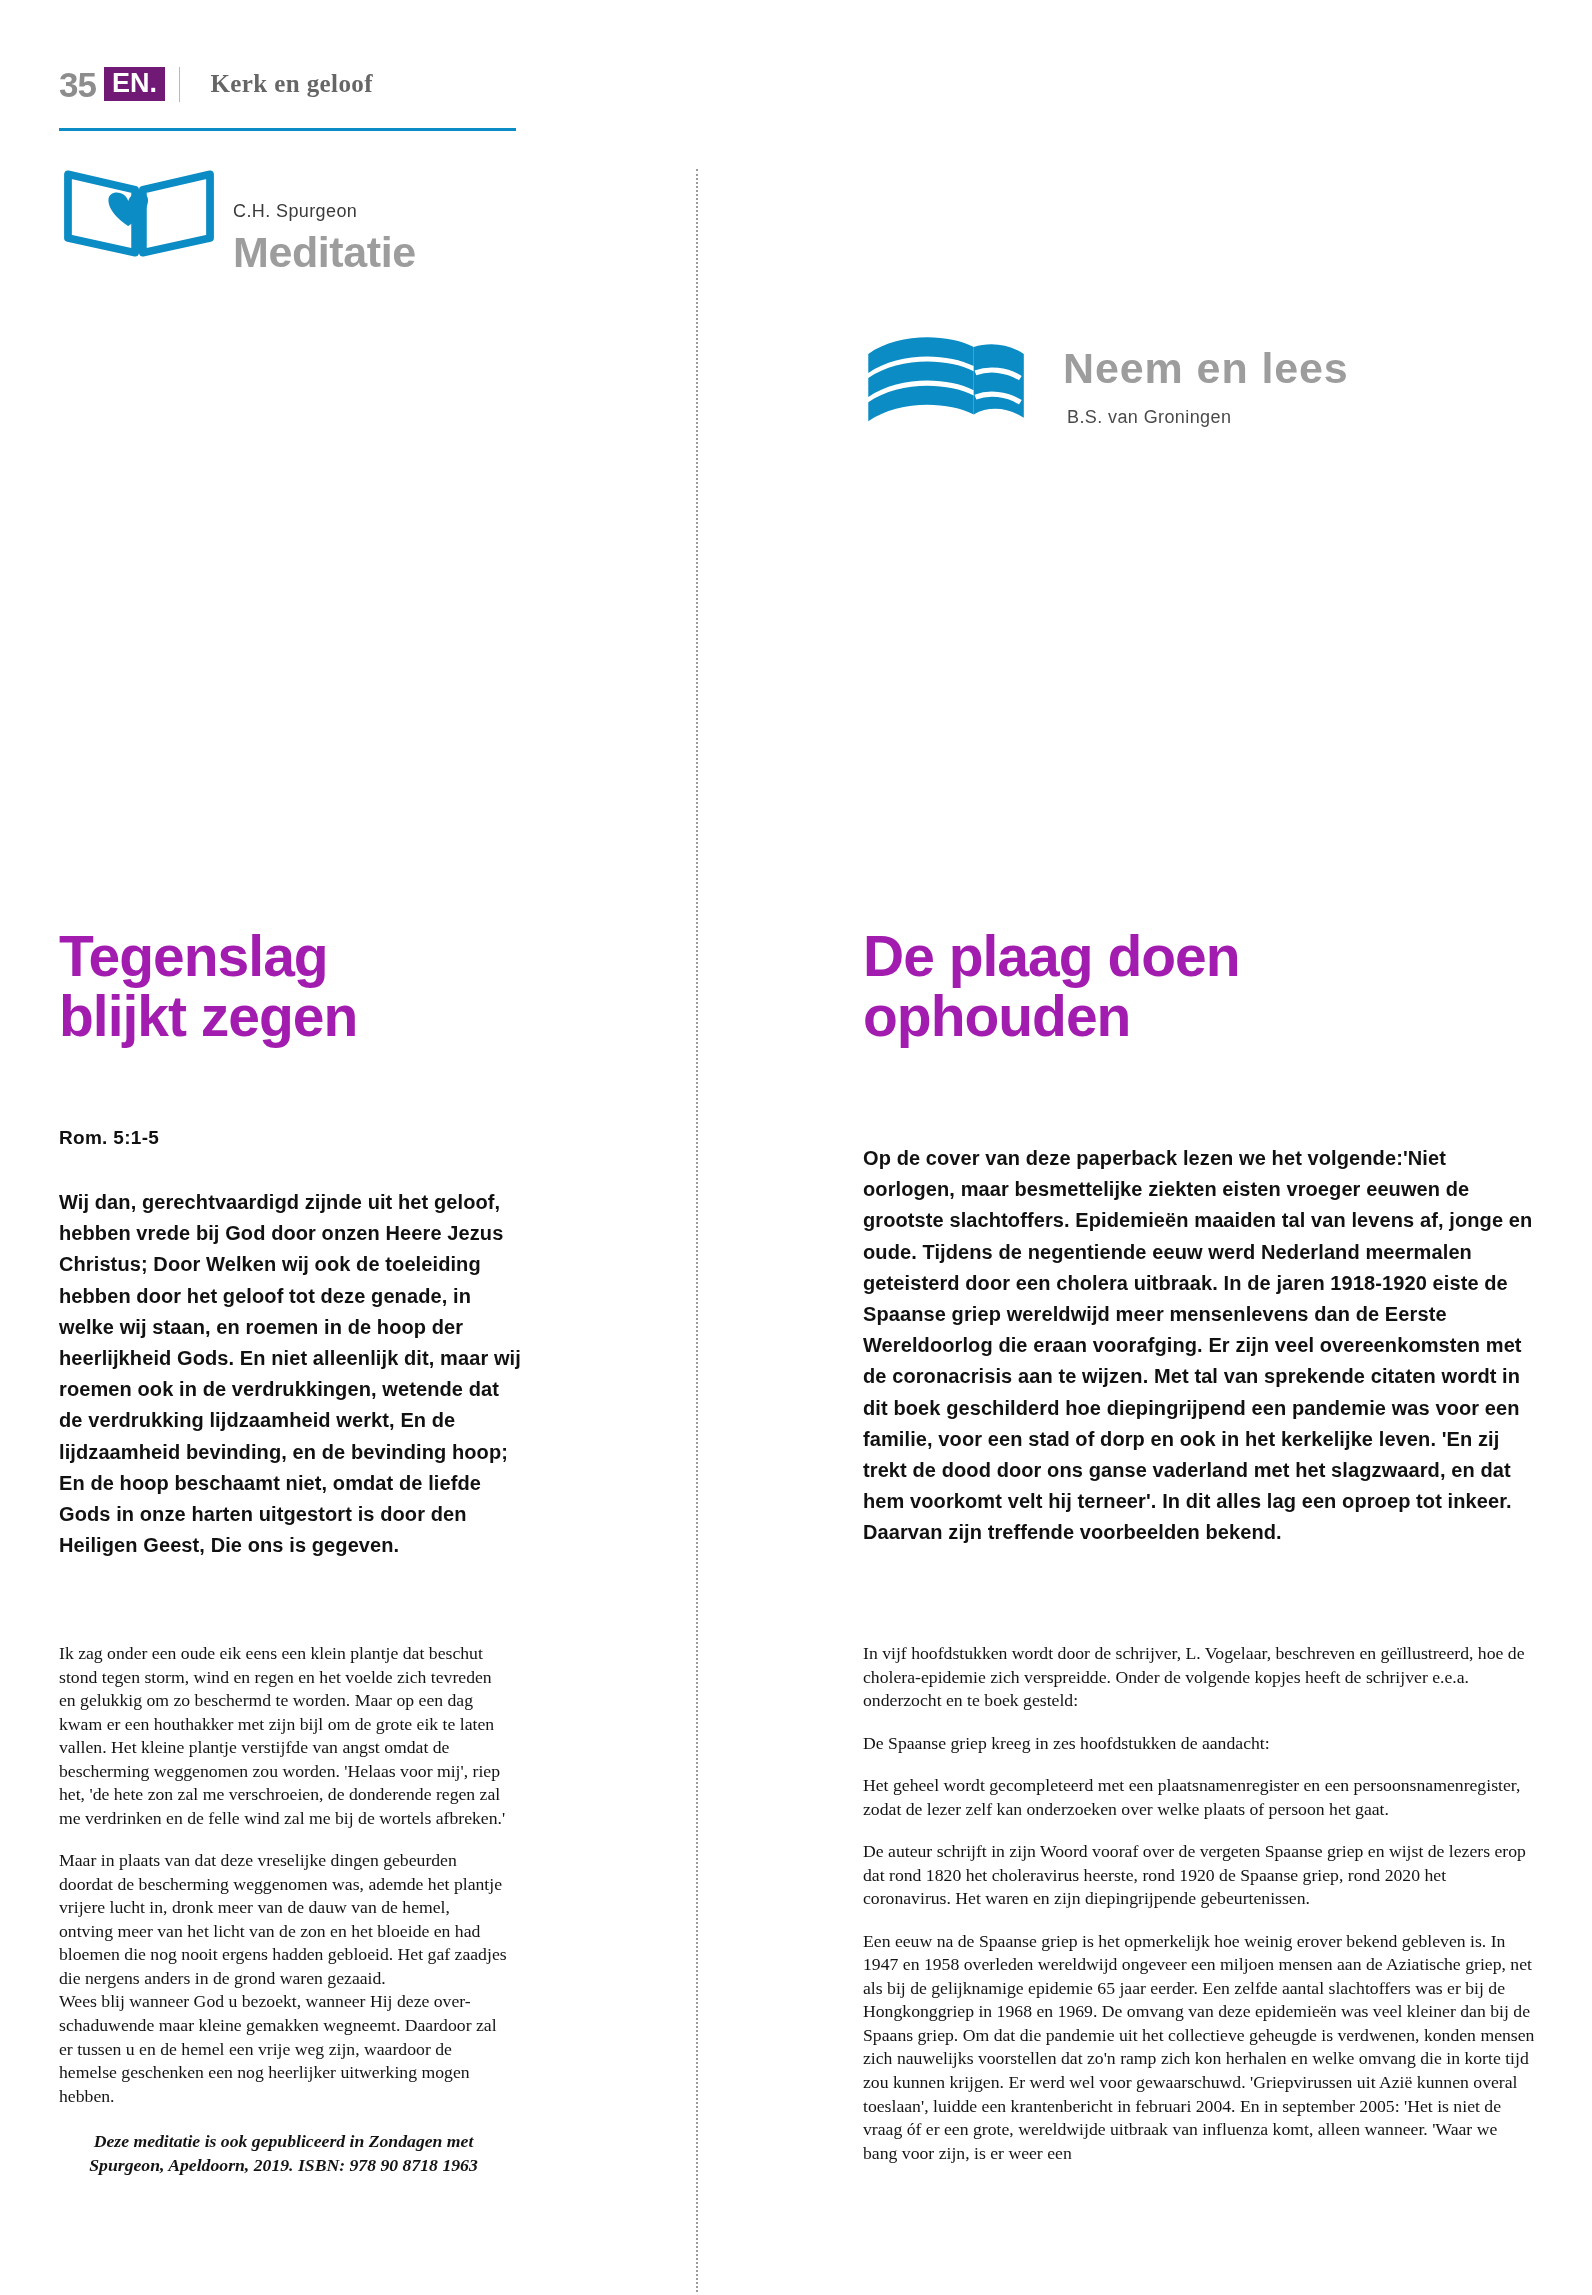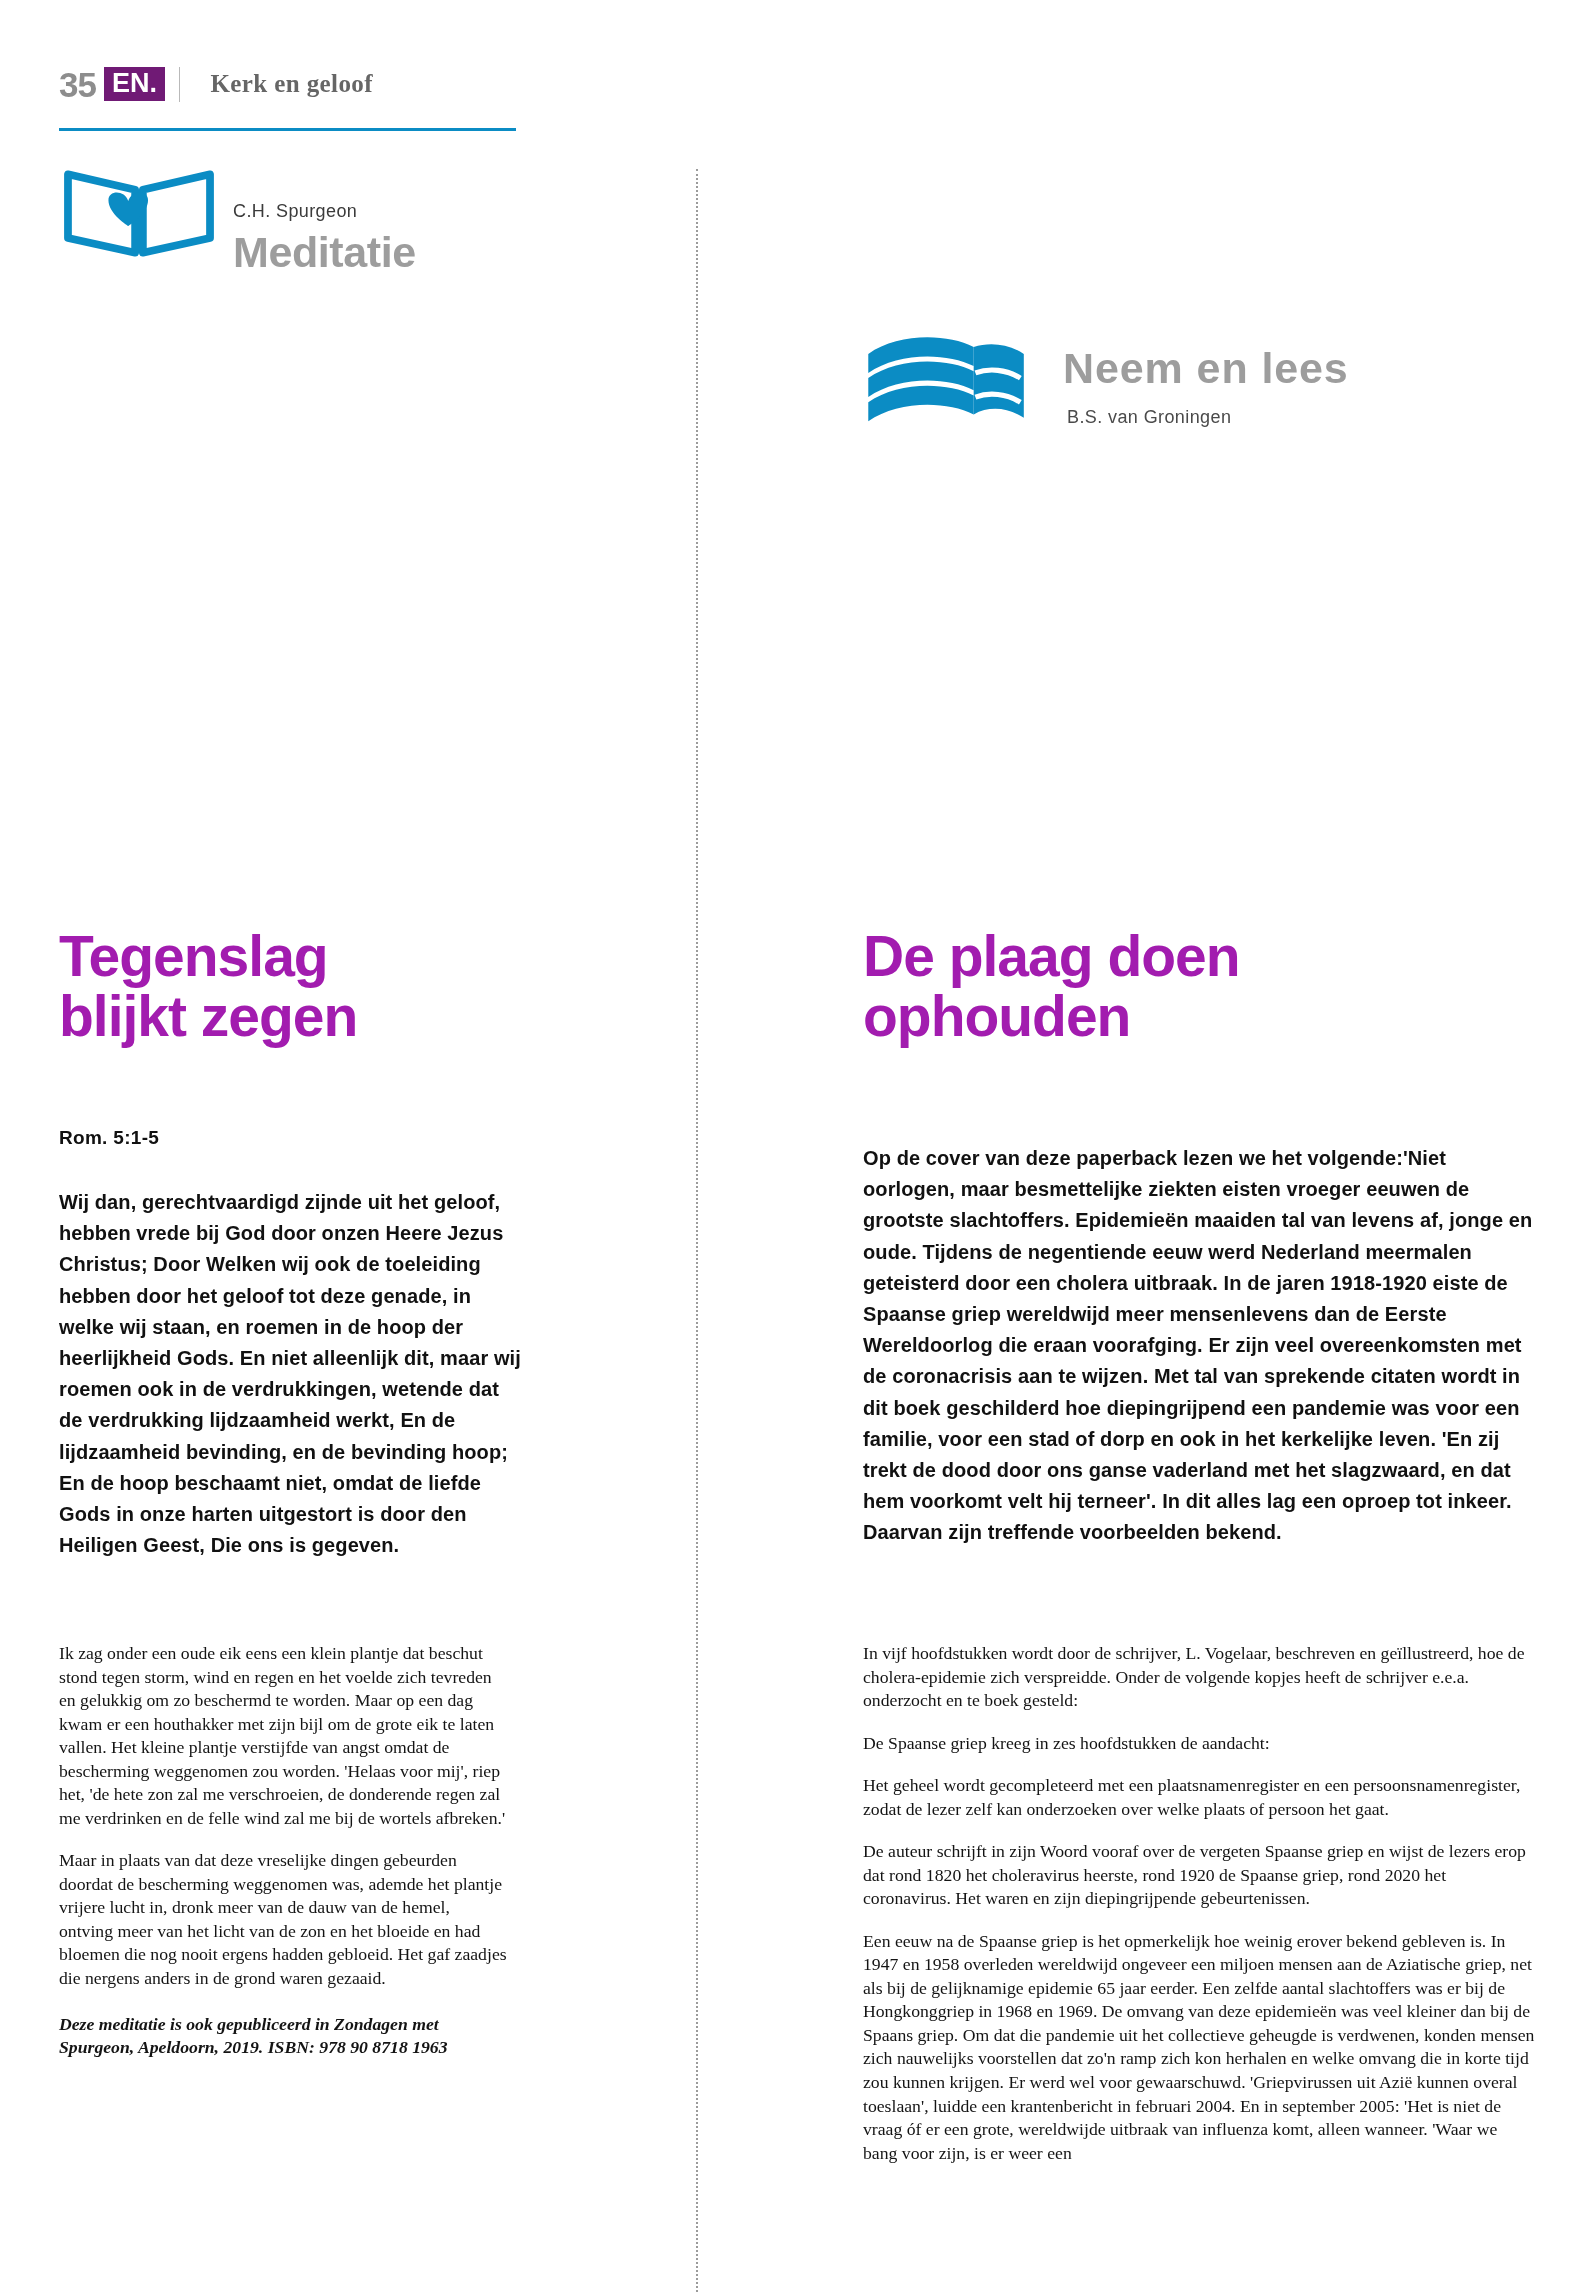--- a/index.html
+++ b/index.html
@@ -208,20 +208,21 @@
   .body-left p.tight {
     margin-bottom: 0;
   }
   .credit {
     font-family: "Liberation Serif", serif;
     font-style: italic;
     font-weight: bold;
     font-size: 17.7px;
     line-height: 1.33;
     margin-top: 22.4px;
+    text-align: center;
   }
 
   
   .lead-right {
     position: absolute;
     left: 863px;
     top: 1143px;
     width: 673px;
     font-size: 20px;
     font-weight: bold;
@@ -296,20 +297,21 @@
   </div>
 
   <h1 class="headline headline-left">Tegenslag
 blijkt zegen</h1>
   <div class="ref">Rom. 5:1-5</div>
   <div class="lead-left">Wij dan, gerechtvaardigd zijnde uit het geloof, hebben vrede bij God door onzen Heere Jezus Christus; Door Welken wij ook de toeleiding hebben door het geloof tot deze genade, in welke wij staan, en roemen in de hoop der heerlijkheid Gods. En niet alleenlijk dit, maar wij roemen ook in de verdrukkingen, wetende dat de verdrukking lijdzaamheid werkt, En de lijdzaamheid bevinding, en de bevinding hoop; En de hoop beschaamt niet, omdat de liefde Gods in onze harten uitgestort is door den Heiligen Geest, Die ons is gegeven.</div>
 
   <div class="body-left">
     <p>Ik zag onder een oude eik eens een klein plantje dat beschut stond tegen storm, wind en regen en het voelde zich tevreden en gelukkig om zo beschermd te worden. Maar op een dag kwam er een houthakker met zijn bijl om de grote eik te laten vallen. Het kleine plantje verstijfde van angst omdat de bescherming weggenomen zou worden. 'Helaas voor mij', riep het, 'de hete zon zal me verschroeien, de donderende regen zal me verdrinken en de felle wind zal me bij de wortels afbreken.'</p>
     <p class="tight">Maar in plaats van dat deze vreselijke dingen gebeurden doordat de bescherming weggenomen was, ademde het plantje vrijere lucht in, dronk meer van de dauw van de hemel, ontving meer van het licht van de zon en het bloeide en had bloemen die nog nooit ergens hadden gebloeid. Het gaf zaadjes die nergens anders in de grond waren gezaaid.</p>
+    <p>Wees blij wanneer God u bezoekt, wanneer Hij deze over- schaduwende maar kleine gemakken wegneemt. Daardoor zal er tussen u en de hemel een vrije weg zijn, waardoor de hemelse geschenken een nog heerlijker uitwerking mogen hebben.</p>
     <div class="credit">Deze meditatie is ook gepubliceerd in Zondagen met Spurgeon, Apeldoorn, 2019. ISBN: 978 90 8718 1963</div>
   </div>
 
   <h1 class="headline headline-right">De plaag doen
 ophouden</h1>
   <div class="lead-right">Op de cover van deze paperback lezen we het volgende:'Niet oorlogen, maar besmettelijke ziekten eisten vroeger eeuwen de grootste slachtoffers. Epidemieën maaiden tal van levens af, jonge en oude. Tijdens de negentiende eeuw werd Nederland meermalen geteisterd door een cholera uitbraak. In de jaren 1918-1920 eiste de Spaanse griep wereldwijd meer mensenlevens dan de Eerste Wereldoorlog die eraan voorafging. Er zijn veel overeenkomsten met de coronacrisis aan te wijzen. Met tal van sprekende citaten wordt in dit boek geschilderd hoe diepingrijpend een pandemie was voor een familie, voor een stad of dorp en ook in het kerkelijke leven. 'En zij trekt de dood door ons ganse vaderland met het slagzwaard, en dat hem voorkomt velt hij terneer'. In dit alles lag een oproep tot inkeer. Daarvan zijn treffende voorbeelden bekend.</div>
 
   <div class="body-right">
     <p>In vijf hoofdstukken wordt door de schrijver, L. Vogelaar, beschreven en geïllustreerd, hoe de cholera-epidemie zich verspreidde. Onder de volgende kopjes heeft de schrijver e.e.a. onderzocht en te boek gesteld:</p>
     <p>De Spaanse griep kreeg in zes hoofdstukken de aandacht:</p>

